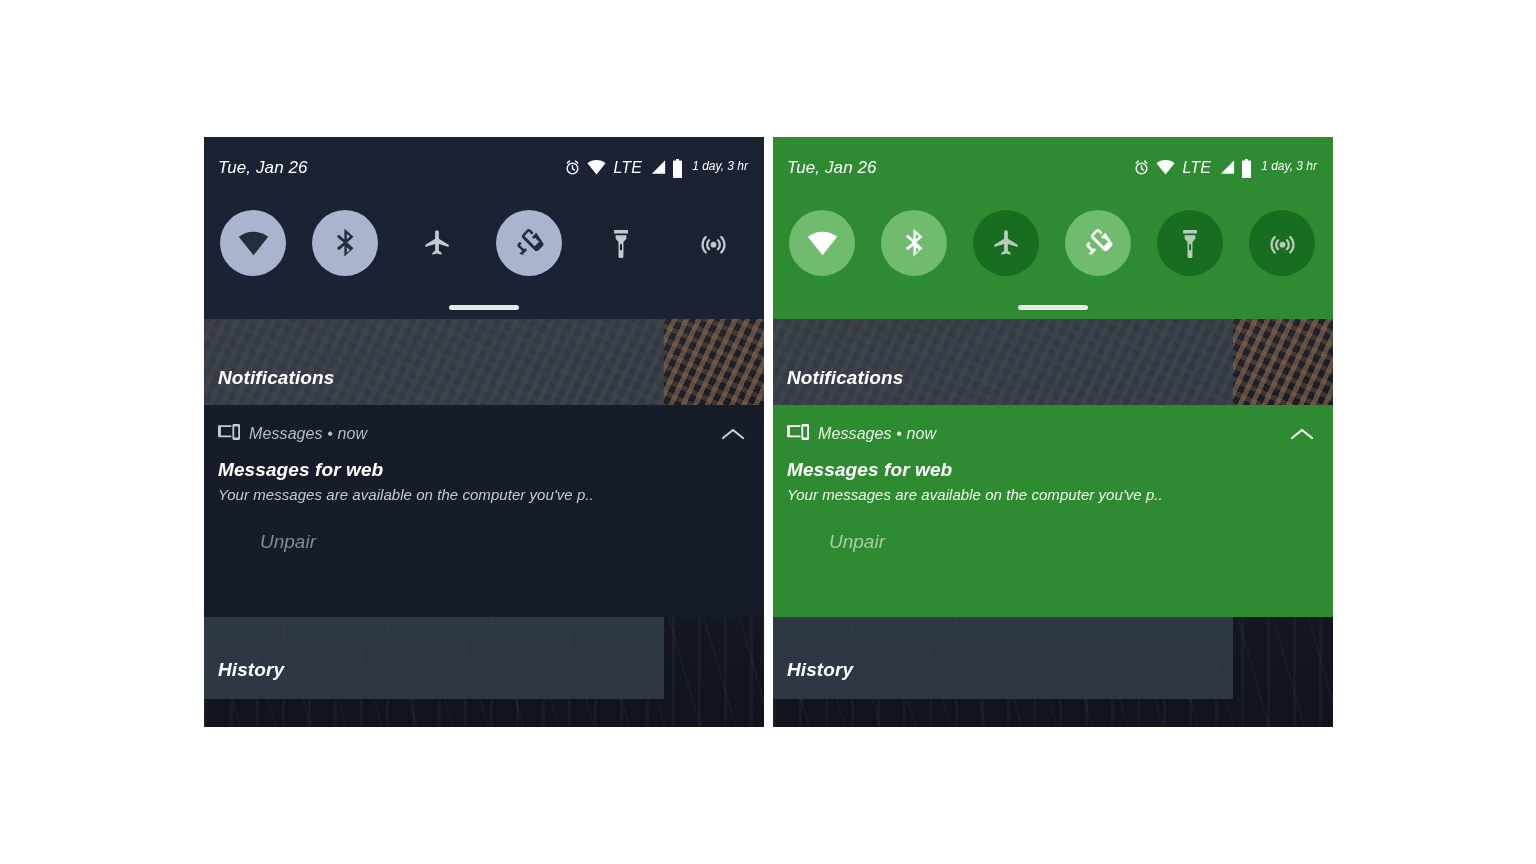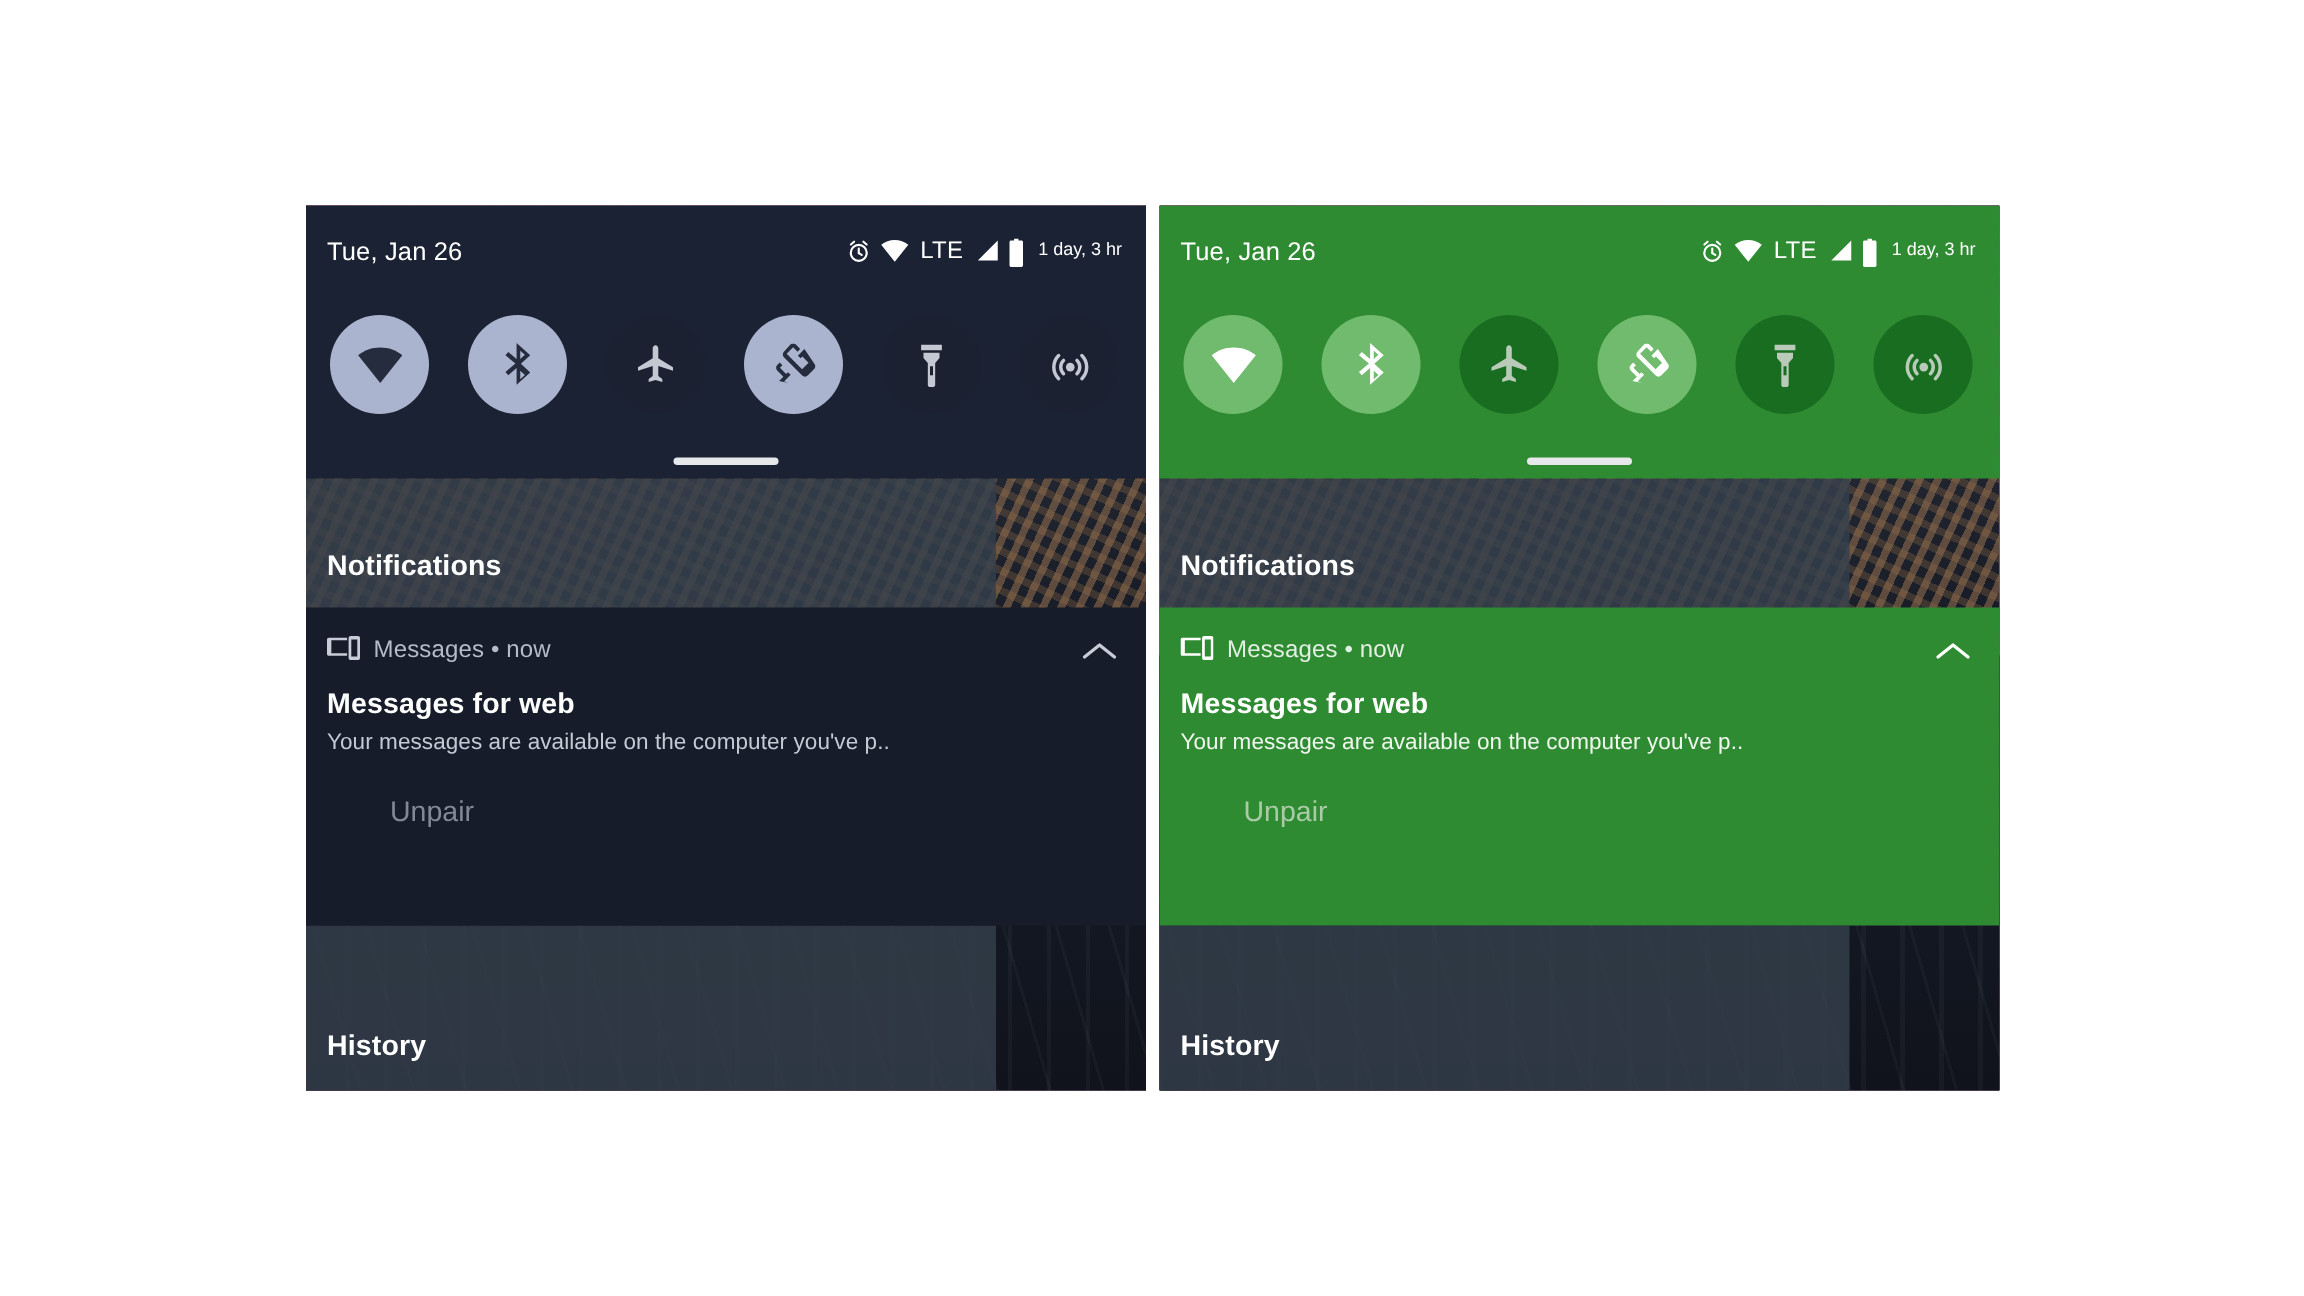--- a/index.html
+++ b/index.html
@@ -19,21 +19,22 @@
     height: 864px;
     background: #ffffff;
   }
 
   
   .panel {
     position: absolute;
     width: 560px;
     height: 590px;
     overflow: hidden;
-    background: #701a75;
+    background: #a16207;
+    font-style: italic;
   }
   #panel-dark  { left: 204px; top: 137px; }
   #panel-green { left: 773px; top: 137px; }
 
   
   .wallpaper {
     position: absolute;
     inset: 0;
     background-color: #171b26;
     background-image:
@@ -177,21 +178,21 @@
     font-weight: bold;
     color: #ffffff;
     padding: 0 0 18px 14px;
     letter-spacing: 0.1px;
   }
 
   #band-notifications-dark,
   #band-notifications-green { top: 182px; height: 88px; }
 
   #band-history-dark,
-  #band-history-green { top: 480px; height: 110px; }
+  #band-history-green { top: 480px; height: 82px; }
 
   
   .notif {
     position: absolute;
     left: 0;
     top: 268px;
     width: 560px;
     height: 212px;
     z-index: 5;
     padding: 16px 14px 0 14px;

